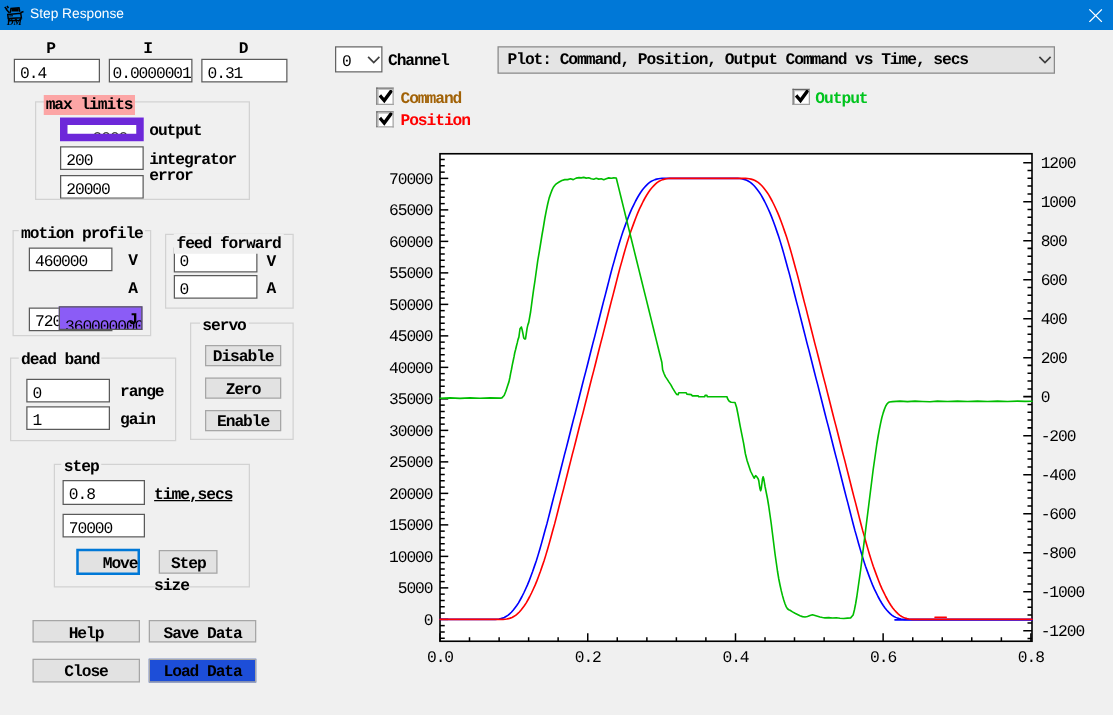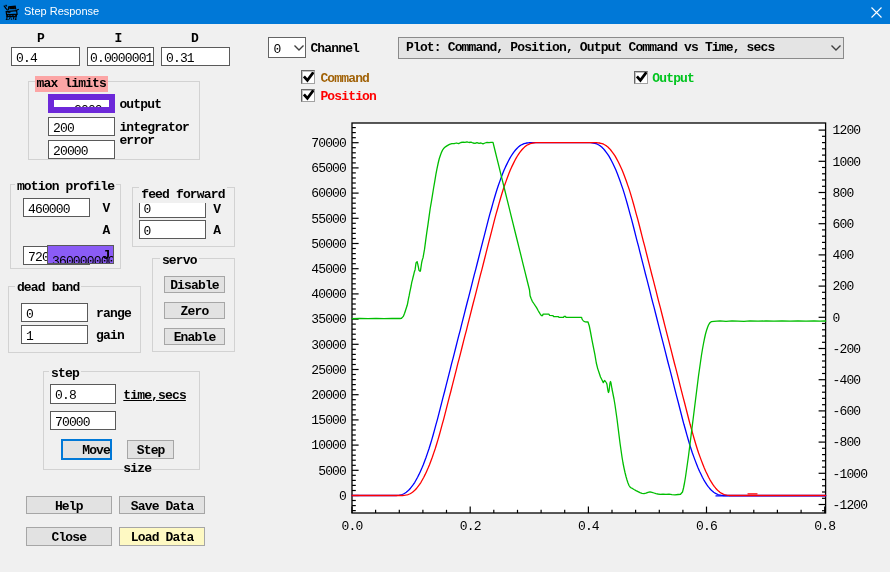--- a/index.html
+++ b/index.html
@@ -268,21 +268,21 @@
 <div style="position:absolute;left:108.0px;top:31px;width:20px;text-align:center;font:bold 13px 'Liberation Mono',monospace;letter-spacing:-0.85px;line-height:15px;">I</div>
 <div style="position:absolute;left:184.5px;top:31px;width:20px;text-align:center;font:bold 13px 'Liberation Mono',monospace;letter-spacing:-0.85px;line-height:15px;">D</div>
 <div style="position:absolute;left:164px;top:275.5px;width:61px;height:17.8px;background:#e2e2e2;border:1px solid #a6a6a6;box-sizing:border-box;text-align:center;font:bold 13px 'Liberation Mono',monospace;letter-spacing:-0.85px;line-height:18.8px;white-space:nowrap;">Disable</div>
 <div style="position:absolute;left:164px;top:301.7px;width:61px;height:17.4px;background:#e2e2e2;border:1px solid #a6a6a6;box-sizing:border-box;text-align:center;font:bold 13px 'Liberation Mono',monospace;letter-spacing:-0.85px;line-height:18.4px;white-space:nowrap;">Zero</div>
 <div style="position:absolute;left:164px;top:327.7px;width:61px;height:17.4px;background:#e2e2e2;border:1px solid #a6a6a6;box-sizing:border-box;text-align:center;font:bold 13px 'Liberation Mono',monospace;letter-spacing:-0.85px;line-height:18.4px;white-space:nowrap;">Enable</div>
 <div style="position:absolute;left:61px;top:439px;width:51px;height:21px;background:#e2e2e2;border:2px solid #0078d7;box-sizing:border-box;text-align:right;font:bold 13px 'Liberation Mono',monospace;letter-spacing:-0.85px;line-height:20px;white-space:nowrap;">Move</div>
 <div style="position:absolute;left:127.3px;top:439.5px;width:46.7px;height:19.7px;background:#e2e2e2;border:1px solid #a6a6a6;box-sizing:border-box;text-align:center;font:bold 13px 'Liberation Mono',monospace;letter-spacing:-0.85px;line-height:20.7px;white-space:nowrap;">Step</div>
 <div style="position:absolute;left:25.7px;top:495.5px;width:86.3px;height:18.8px;background:#e2e2e2;border:1px solid #a6a6a6;box-sizing:border-box;text-align:center;font:bold 13px 'Liberation Mono',monospace;letter-spacing:-0.85px;line-height:19.8px;white-space:nowrap;">Help</div>
 <div style="position:absolute;left:119.3px;top:495.5px;width:85.6px;height:18.8px;background:#e2e2e2;border:1px solid #a6a6a6;box-sizing:border-box;text-align:center;font:bold 13px 'Liberation Mono',monospace;letter-spacing:-0.85px;line-height:19.8px;white-space:nowrap;">Save Data</div>
 <div style="position:absolute;left:25.7px;top:527.2px;width:86.3px;height:19.2px;background:#e2e2e2;border:1px solid #a6a6a6;box-sizing:border-box;text-align:center;font:bold 13px 'Liberation Mono',monospace;letter-spacing:-0.85px;line-height:20.2px;white-space:nowrap;">Close</div>
-<div style="position:absolute;left:119.3px;top:527.2px;width:85.6px;height:19.2px;background:#fef9c3;border:1px solid #a6a6a6;box-sizing:border-box;text-align:center;font:bold 13px 'Liberation Mono',monospace;letter-spacing:-0.85px;line-height:20.2px;white-space:nowrap;">Load Data</div>
+<div style="position:absolute;left:119.3px;top:527.2px;width:85.6px;height:19.2px;background:#1d4ed8;border:1px solid #a6a6a6;box-sizing:border-box;text-align:center;font:bold 13px 'Liberation Mono',monospace;letter-spacing:-0.85px;line-height:20.2px;white-space:nowrap;">Load Data</div>
 <div style="position:absolute;left:268px;top:37px;width:38px;height:21px;background:#fff;border:1px solid #646464;box-sizing:border-box;"></div>
 <div style="position:absolute;left:273.5px;top:42.5px;font:13px 'Liberation Mono',monospace;letter-spacing:-0.85px;line-height:13px;">0</div>
 <svg style="position:absolute;left:293px;top:44px" width="12" height="8" viewBox="0 0 12 8">
     <path d="M1.5 1.5 L6 6 L10.5 1.5" fill="none" stroke="#404040" stroke-width="1.4"></path>
   </svg>
 <div style="position:absolute;left:398px;top:37px;width:446px;height:21.5px;background:#e4e4e4;border:1px solid #8a8a8a;box-sizing:border-box;"></div>
 <div style="position:absolute;left:406px;top:41px;font:bold 13px 'Liberation Mono',monospace;letter-spacing:-0.85px;line-height:14px;white-space:nowrap;">Plot: Command, Position, Output Command vs Time, secs</div>
 <svg style="position:absolute;left:829.5px;top:44px" width="12" height="8" viewBox="0 0 12 8">
     <path d="M1.5 1.5 L6 6 L10.5 1.5" fill="none" stroke="#404040" stroke-width="1.4"></path>
   </svg>

